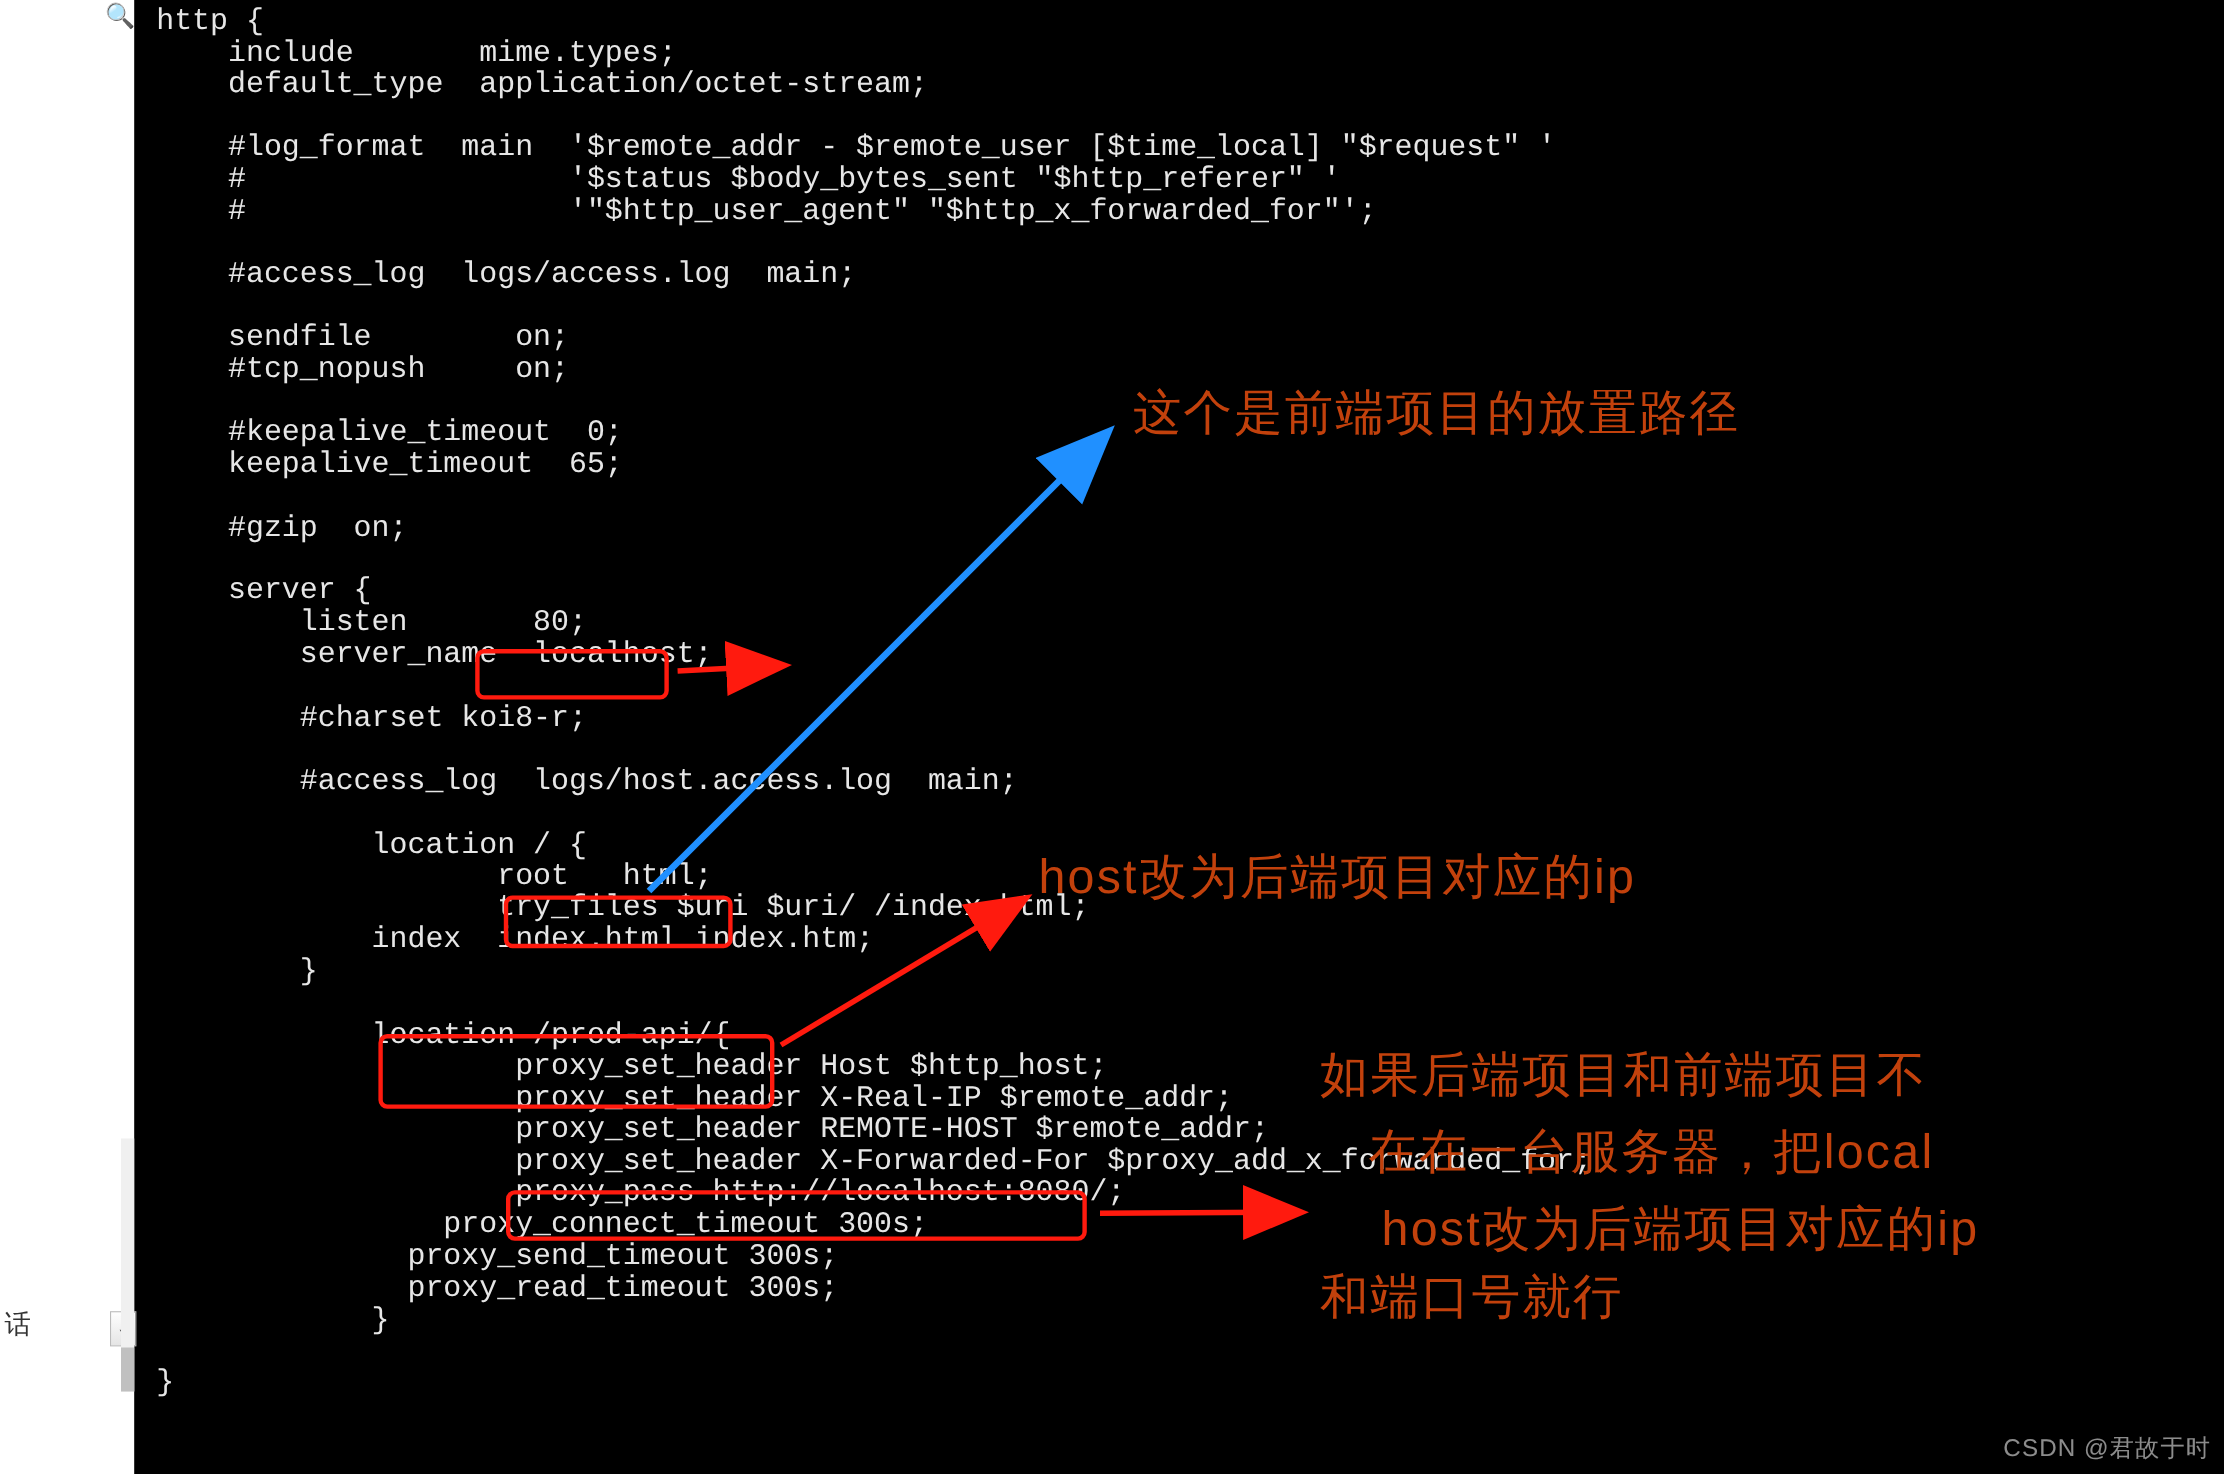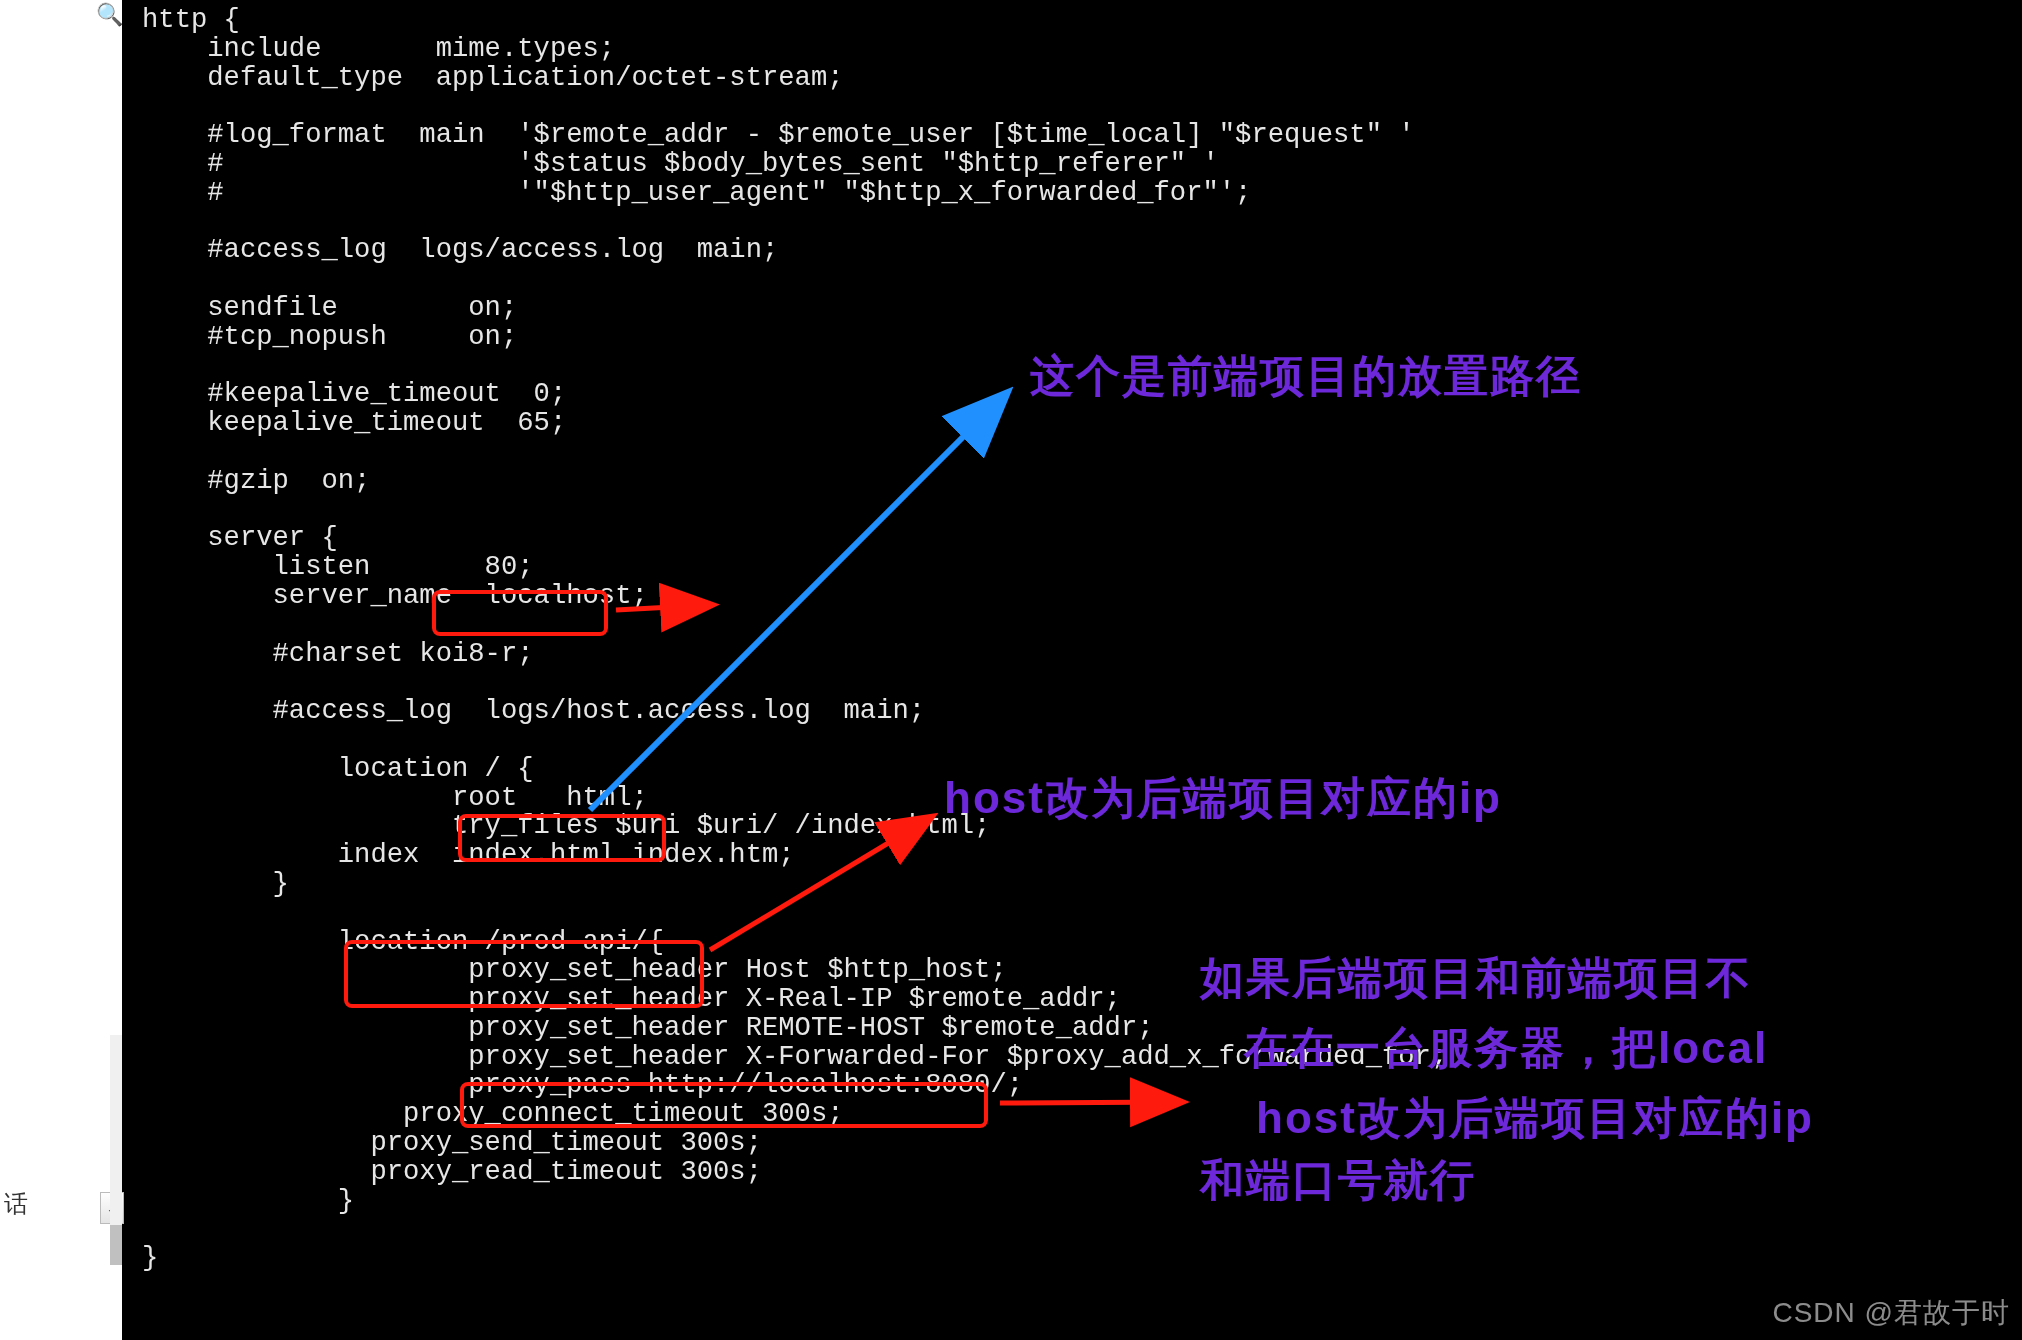--- a/index.html
+++ b/index.html
@@ -33,42 +33,42 @@
     background: #000;
     color: #e6e6e6;
     font-size: 27.2px;
     line-height: 28.8px;
     white-space: pre;
     padding-left: 20px;
     padding-top: 6px;
   }
   .annotation {
     position: absolute;
-    color: #6d28d9;
+    color: #c2410c;
     font-family: "Heiti SC", "PingFang SC", "Microsoft YaHei", sans-serif;
     font-size: 44px;
     line-height: 56px;
     letter-spacing: 2px;
-    font-weight: 700;
+    font-weight: 400;
     white-space: nowrap;
   }
   .highlight-box {
     position: absolute;
     border: 4px solid #ff1a0e;
     border-radius: 8px;
     background: transparent;
     pointer-events: none;
   }
   .watermark {
     position: absolute;
     right: 12px;
     bottom: 8px;
     color: rgba(255,255,255,0.55);
     font-family: "Microsoft YaHei", sans-serif;
-    font-size: 28px;
+    font-size: 22px;
     letter-spacing: 1px;
     pointer-events: none;
   }
   .left-bottom-text {
     position: absolute;
     left: 4px;
     bottom: 120px;
     font-family: "Microsoft YaHei", sans-serif;
     font-size: 24px;
     color: #333;

